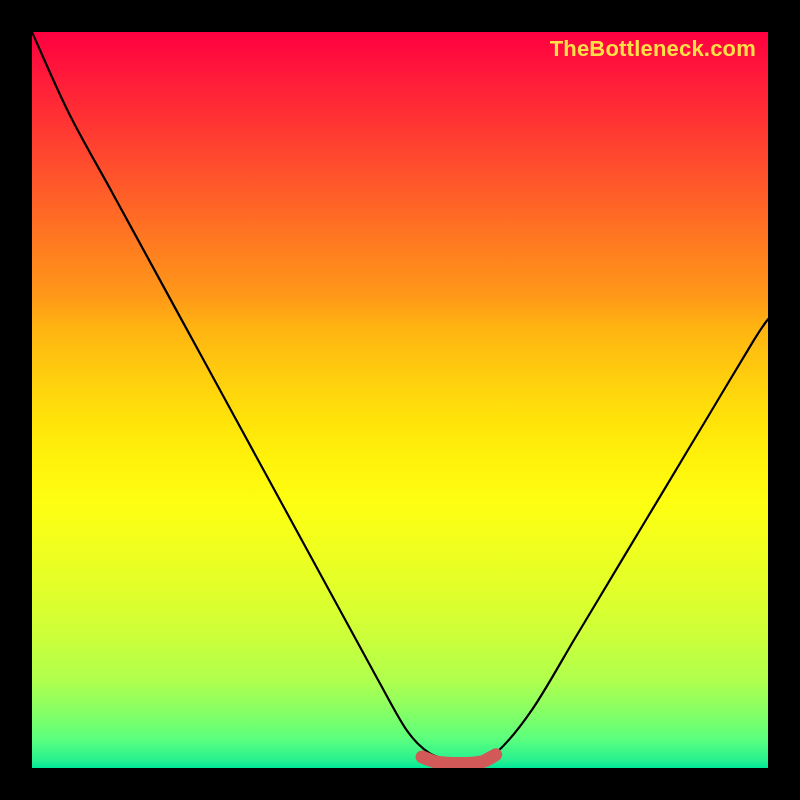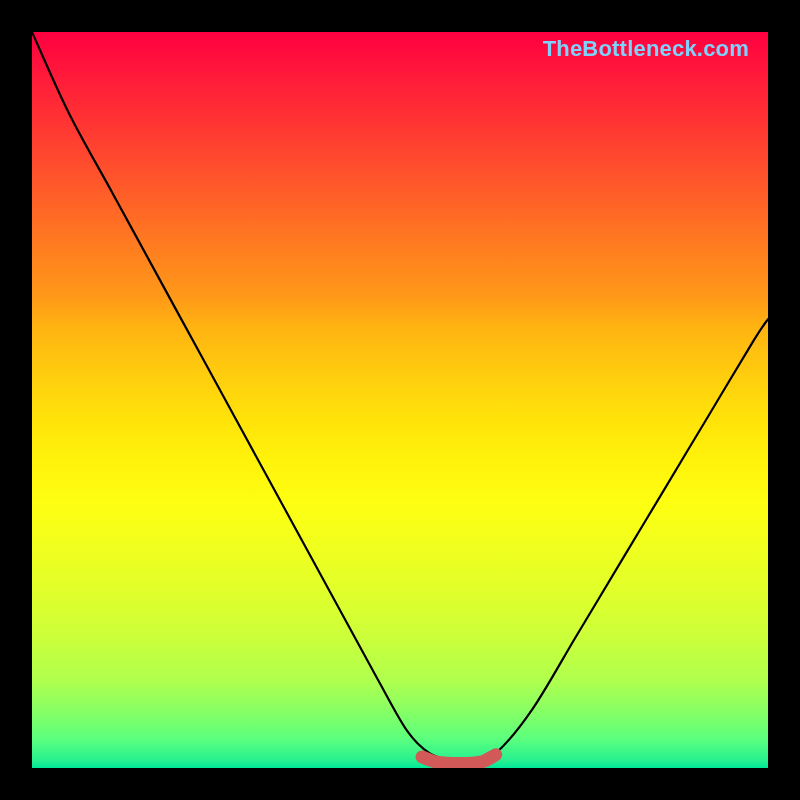--- a/index.html
+++ b/index.html
@@ -48,24 +48,24 @@
       #b0ff4d 88%,
       #8aff63 92%,
       #5cff7d 96%,
       #27f090 99%,
       #00e89a 100%
     );
   }
   .watermark {
     position: absolute;
     top: 4px;
-    right: 19px;
+    right: 12px;
     font-size: 22px;
     font-weight: 600;
-    color: #7dd3fc;
+    color: #fde047;
     letter-spacing: 0.2px;
     user-select: none;
   }
   svg.curve {
     position: absolute;
     inset: 0;
   }
 </style>
 </head>
 <body>

